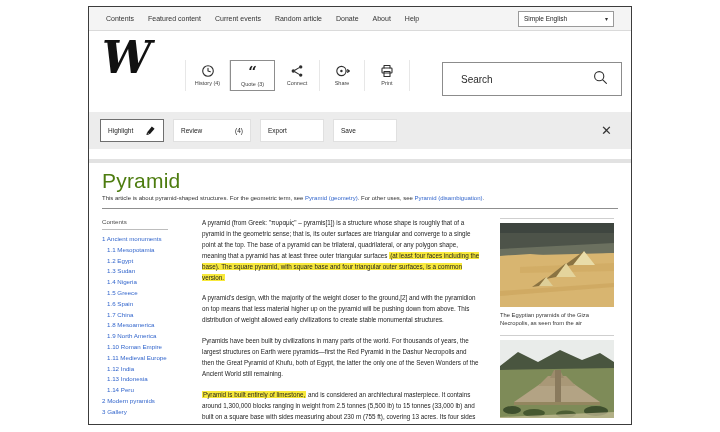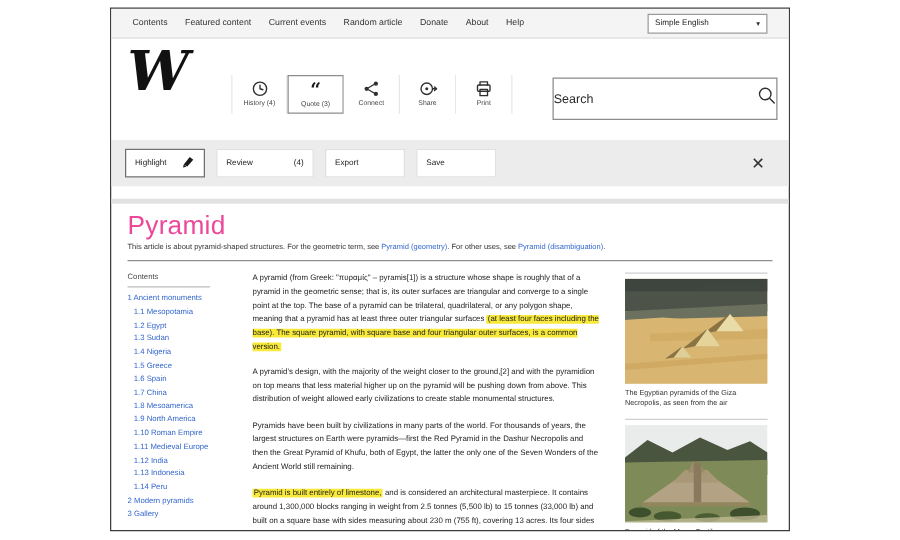--- a/index.html
+++ b/index.html
@@ -15,37 +15,37 @@
   
   .header { position:relative; height:81px; background:#fff; }
   .logo { position:absolute; left:13px; top:5px; font-family:"DejaVu Serif", serif; font-style:italic; font-weight:bold; font-size:44px; color:#111; line-height:1; }
   .toolbar { position:absolute; left:96px; top:29px; display:flex; }
   .tool { width:45px; padding:4px 0 3px 0; display:flex; flex-direction:column; align-items:center; gap:2px; border-right:1px solid #e7e7e7; cursor:pointer; background:#fff; }
   .tool:first-child { border-left:1px solid #e7e7e7; }
   .tool.selected { border:1px solid #8d8d8d; }
   .tool-label { font-size:5.5px; color:#444; white-space:nowrap; }
   .tool-icon { height:14px; display:flex; align-items:center; justify-content:center; }
   .quote-glyph { font-family:"DejaVu Serif", serif; font-weight:bold; font-size:15px; line-height:10px; color:#1a1a1a; }
-  .searchbox { position:absolute; left:353px; top:31px; width:180px; height:34px; border:1px solid #8c8c8c; background:#fff; display:flex; align-items:center; padding:0 0; }
+  .searchbox { position:absolute; left:353px; top:31px; width:180px; height:34px; border:1px solid #8c8c8c; background:#fff; display:flex; align-items:center; padding:0 18px; }
   .searchbox input { flex:1; border:none; outline:none; font-size:10px; color:#1a1a1a; font-family:"Liberation Sans", sans-serif; background:transparent; }
   .searchbox input::placeholder { color:#2a2a2a; opacity:1; }
 
   
   .hl-bar { height:37px; background:#ececec; display:flex; align-items:center; padding:0 11px; gap:9px; }
   .hl-btn { height:23px; background:#fff; border:1px solid #e0e0e0; display:flex; align-items:center; padding:0 7px; font-size:6.5px; color:#222; cursor:pointer; }
   .hl-btn.primary { width:64px; border:1px solid #6f6f6f; justify-content:space-between; }
   .hl-btn.review { width:78px; justify-content:space-between; }
   .hl-btn.export, .hl-btn.save { width:64px; }
   .hl-close { margin-left:auto; margin-right:8px; font-size:13px; color:#333; cursor:pointer; line-height:1; }
 
   .sep-band { height:4px; background:#e2e2e2; margin-top:10px; }
 
   
   .article { padding:6px 13px 0 13px; }
-  .title { font-size:21px; font-weight:400; color:#ec4899; letter-spacing:0.2px; }
+  .title { font-size:21px; font-weight:400; color:#4d7c0f; letter-spacing:0.2px; }
   .hatnote { font-size:6px; color:#333; margin-top:2px; }
   .hatnote a, a.toclink { color:#3366cc; text-decoration:none; cursor:pointer; }
   .rule { border:none; border-top:1px solid #8f8f8f; margin:7px 0 9px 0; }
 
   .cols { display:flex; align-items:flex-start; }
   .toc { width:78px; flex:none; font-size:6.2px; }
   .toc-heading { color:#4a4a4a; padding-bottom:4px; border-bottom:1px solid #bdbdbd; width:66px; margin-bottom:4px; }
   .toc a { display:block; line-height:10.8px; white-space:nowrap; }
   .toc a.lvl2 { padding-left:5px; }
 

